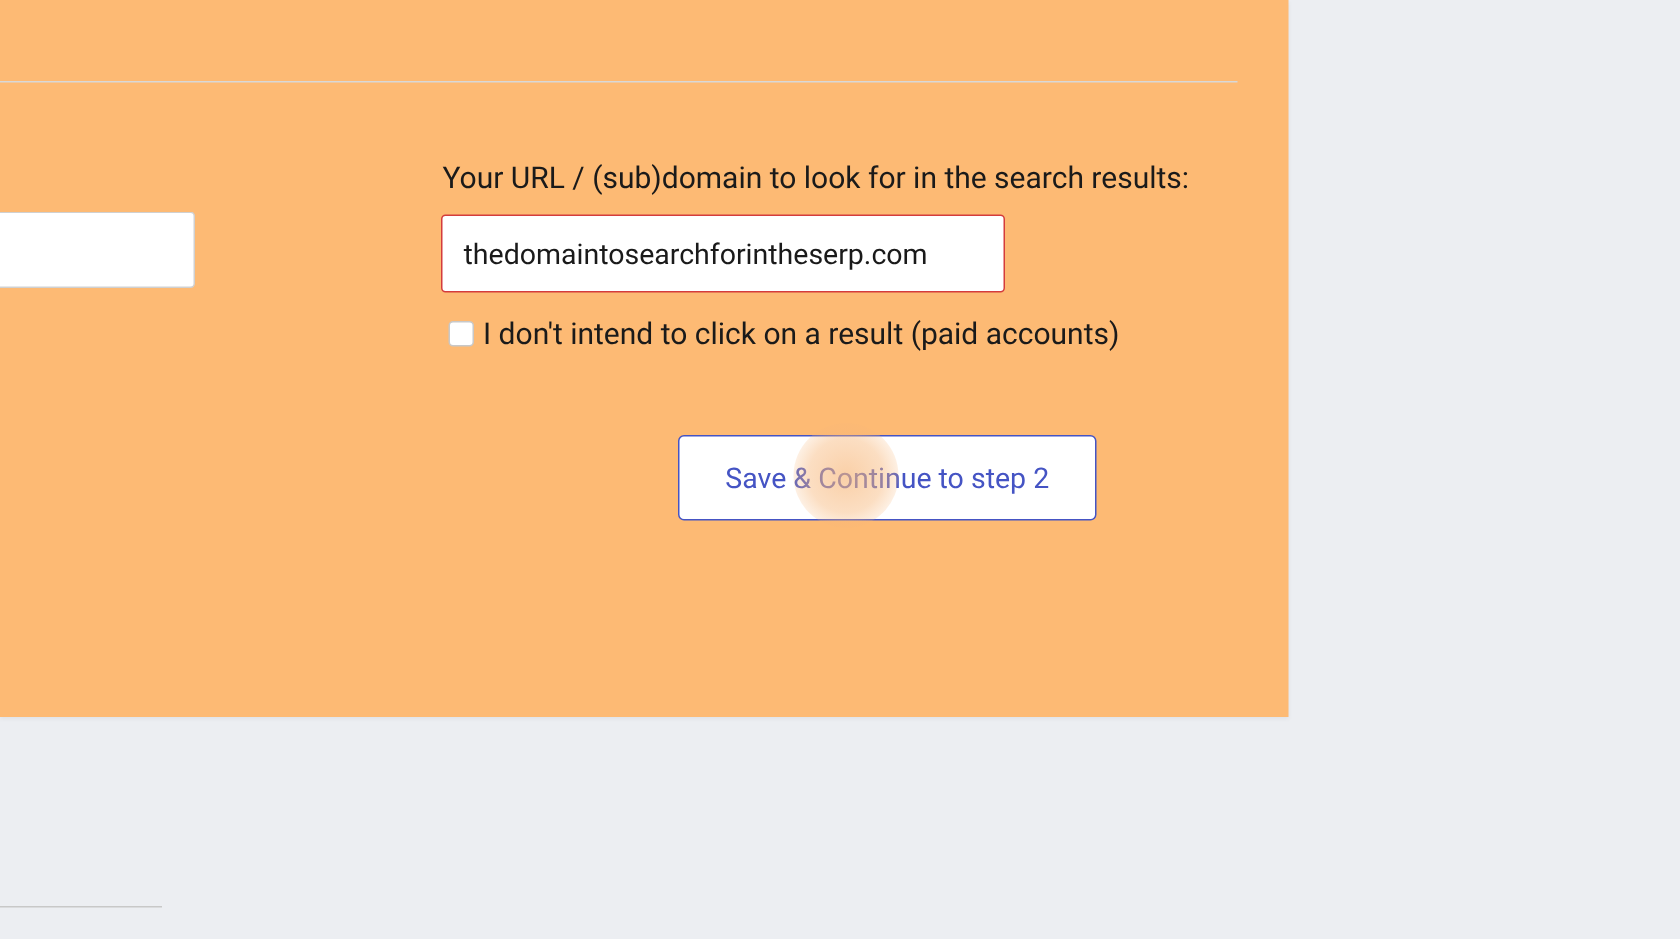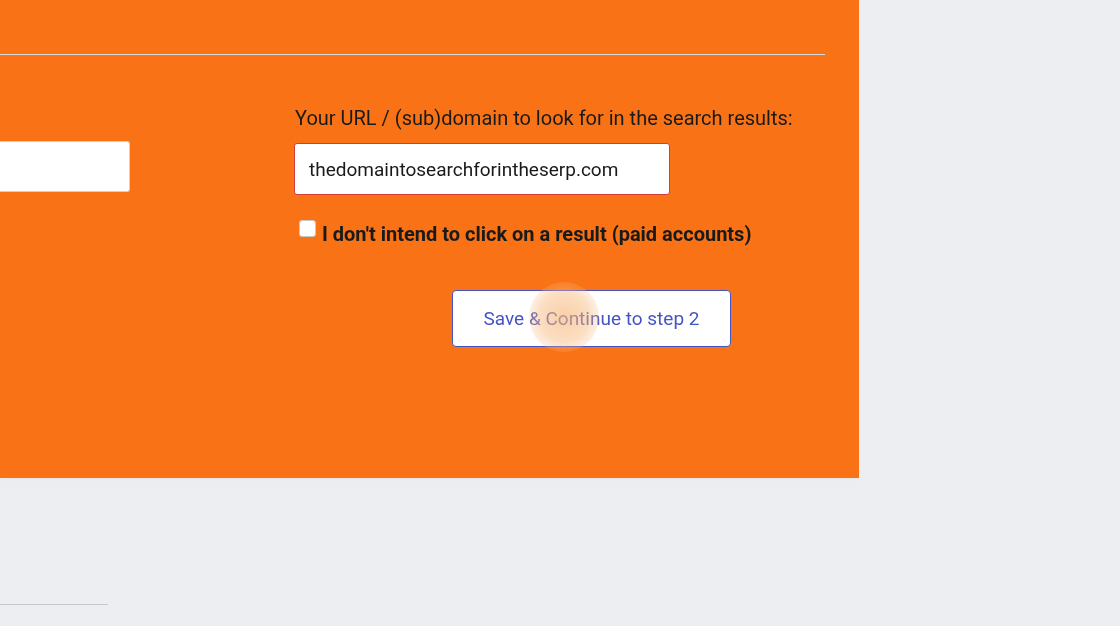--- a/index.html
+++ b/index.html
@@ -16,21 +16,21 @@
       overflow: hidden;
       position: relative;
     }
     
     .card {
       position: absolute;
       left: 0;
       top: 0;
       width: 859px;
       height: 478px;
-      background: #f97316;
+      background: #fdba74;
       box-shadow: 0 1px 3px rgba(0,0,0,0.05);
     }
     
     .divider {
       position: absolute;
       left: 0;
       top: 54px;
       width: 825px;
       height: 1px;
       background: #d8d8d8;
@@ -88,22 +88,21 @@
       border: 1px solid #c8c8c8;
       border-radius: 3px;
       background: #ffffff;
       cursor: pointer;
       flex-shrink: 0;
     }
     
     .checkbox-label {
       font-size: 20px;
       color: #1a1a1a;
-      font-weight: 700;
-      margin-top: 12px;
+      font-weight: 400;
     }
     
     .continue-button {
       position: absolute;
       left: 452px;
       top: 290px;
       width: 279px;
       height: 57px;
       border: 1px solid #4554c4;
       border-radius: 4px;

